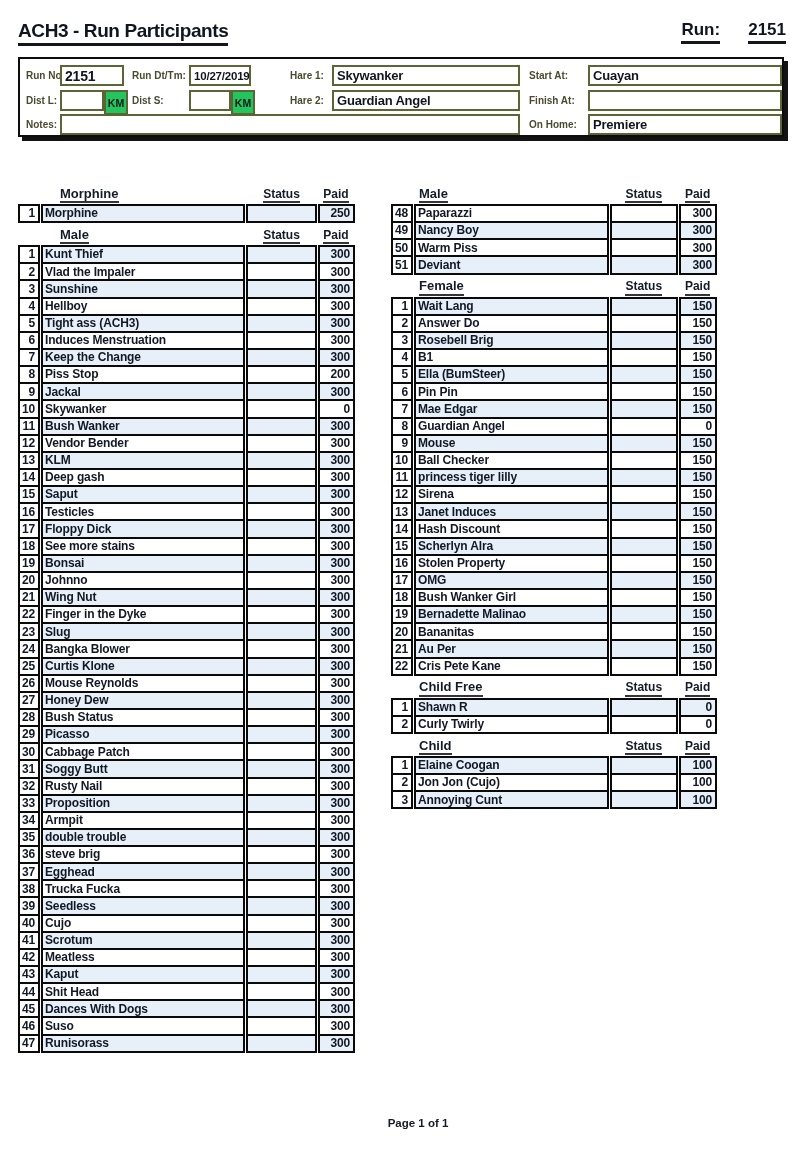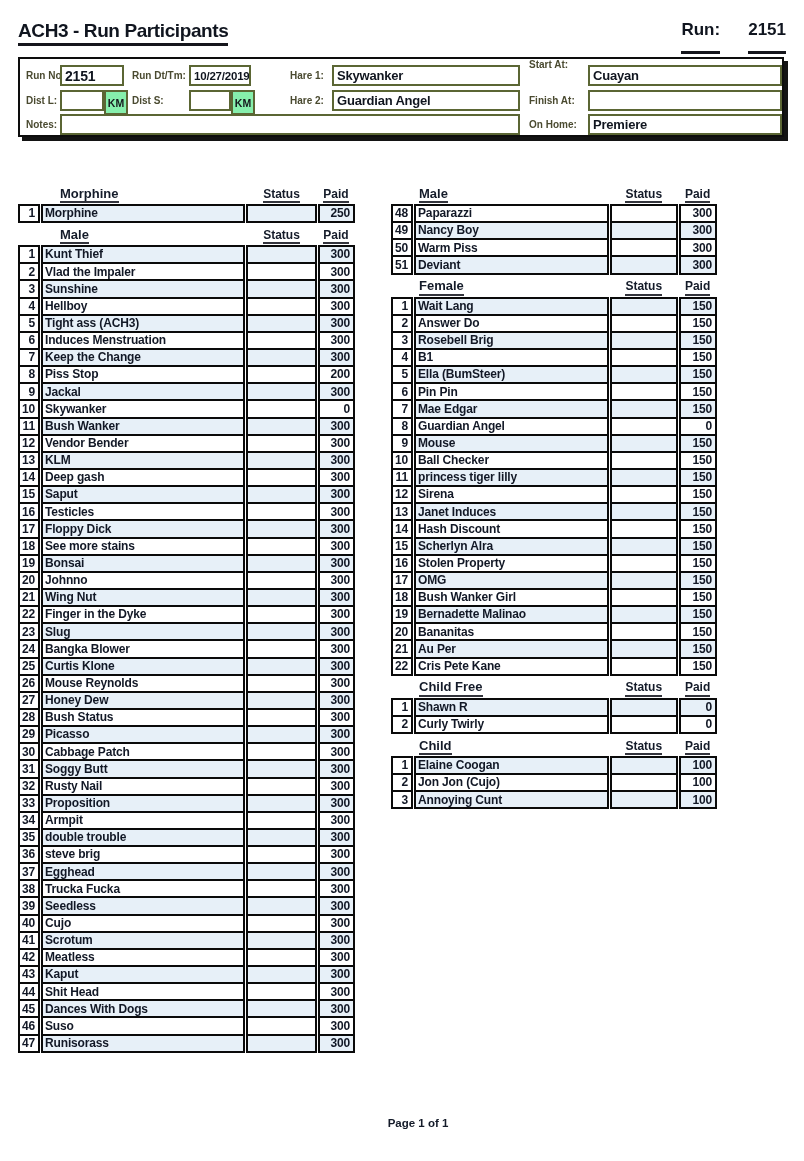--- a/index.html
+++ b/index.html
@@ -10,32 +10,32 @@
     font-weight:bold; color:#141b29;
   }
   .page { position:absolute; inset:0; background:#fff; }
 
   
   .titlebar { position:absolute; left:18px; top:20px; width:768px;
     display:flex; justify-content:space-between; align-items:flex-start; }
   .doc-title { font-size:19px; letter-spacing:-0.4px; color:#10151f;
     border-bottom:3px solid #15161c; padding-bottom:1px; }
   .run-ref { display:flex; gap:28px; font-size:17px; color:#10151f; }
-  .run-ref span { border-bottom:3px solid #15161c; padding-bottom:11px; }
+  .run-ref span { border-bottom:3px solid #15161c; padding-bottom:1px; }
 
   
   .header-box { position:absolute; left:18px; top:57px; width:766px; height:80px;
     border:2px solid #0d0d0d; background:#fff; box-shadow:4px 4px 0 #131313; }
   .hlabel { position:absolute; font-size:10px; color:#4a4a30; white-space:nowrap; }
   .hfield { position:absolute; height:21px; border:2px solid #5b6634; background:#fff;
     font-size:13px; color:#10151f; display:flex; align-items:center;
     padding:0 3px; white-space:nowrap; overflow:hidden; letter-spacing:-0.2px; }
   .hfield.small-font { font-size:11.5px;text-align:center; }
   .kmbox { position:absolute; height:25px; width:24px; border:2px solid #5b6634;
-    background:#86efac; font-size:10.5px; color:#15161c;
+    background:#22c55e; font-size:10.5px; color:#15161c;
     display:flex; align-items:center; justify-content:center; }
 
   
   .cols { position:absolute; left:18px; top:145px; }
   .pcol { position:absolute; top:0;margin-top:40px; }
   .pcol.left  { left:0;    width:337px; }
   .pcol.right { left:373px; width:326px; }
 
   .sec-header { display:flex; align-items:flex-end; height:18px; margin:3px 0 1px 0; }
   .sec-header:first-child { margin-top:0; }
@@ -80,21 +80,21 @@
   </div>
 
   <div class="header-box">
 
     <div class="hlabel" style="left:6px;top:11px">Run No:</div>
     <div class="hfield" style="left:40px;top:6px;width:64px;font-size:14px">2151</div>
     <div class="hlabel" style="left:112px;top:11px">Run Dt/Tm:</div>
     <div class="hfield small-font" style="left:169px;top:6px;width:62px">10/27/2019</div>
     <div class="hlabel" style="left:270px;top:11px">Hare 1:</div>
     <div class="hfield" style="left:312px;top:6px;width:188px">Skywanker</div>
-    <div class="hlabel" style="left:509px;top:0">Start At:</div>
+    <div class="hlabel" style="left:509px;top:11px">Start At:</div>
     <div class="hfield" style="left:568px;top:6px;width:194px">Cuayan</div>
 
     <div class="hlabel" style="left:6px;top:36px">Dist L:</div>
     <div class="hfield" style="left:40px;top:31px;width:44px"></div>
     <div class="kmbox" style="left:84px;top:31px">KM</div>
     <div class="hlabel" style="left:112px;top:36px">Dist S:</div>
     <div class="hfield" style="left:169px;top:31px;width:42px"></div>
     <div class="kmbox" style="left:211px;top:31px">KM</div>
     <div class="hlabel" style="left:270px;top:36px">Hare 2:</div>
     <div class="hfield" style="left:312px;top:31px;width:188px">Guardian Angel</div>

